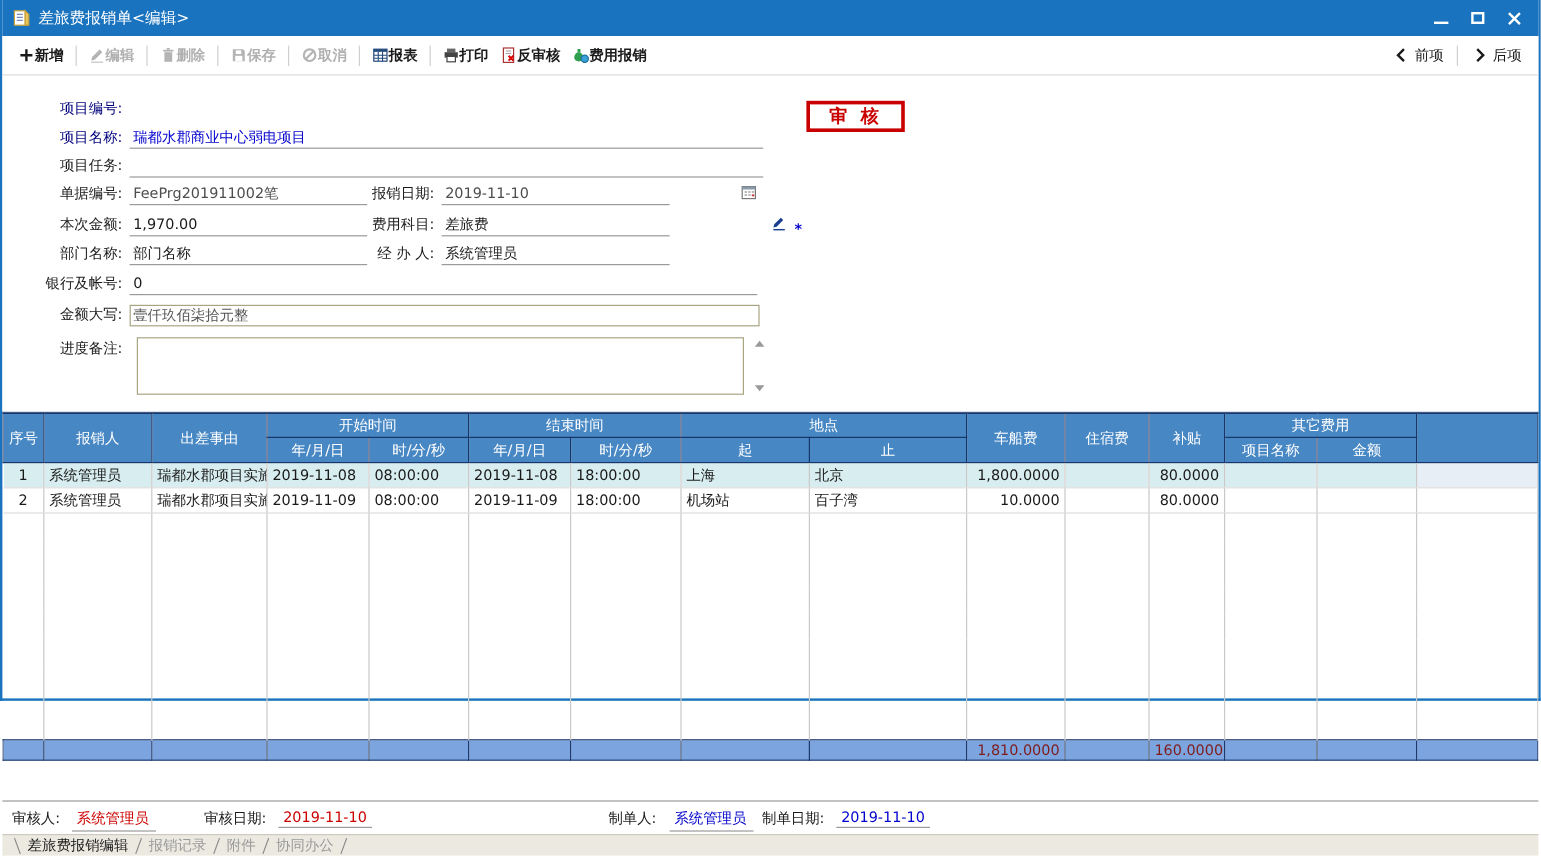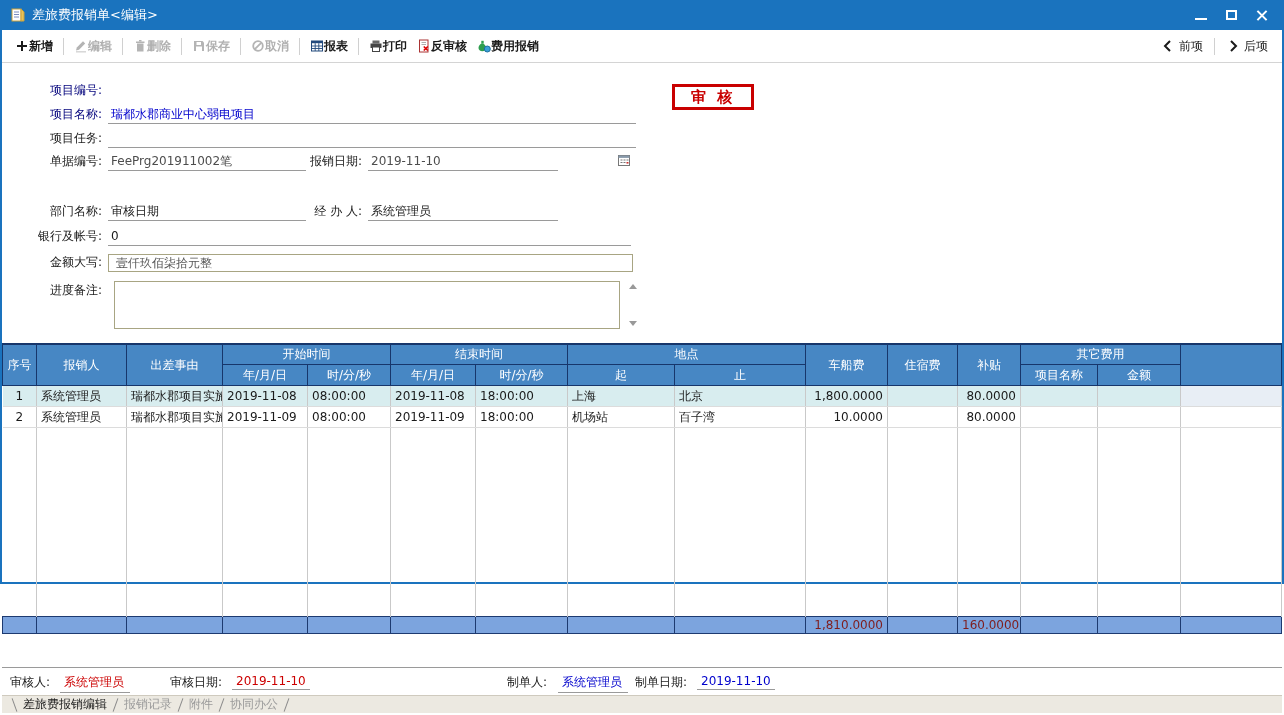--- a/index.html
+++ b/index.html
@@ -31,21 +31,21 @@
 
   
   .formarea { height:280px; position:relative; background:#fff; flex:none; }
   .frow { position:absolute; left:0; height:20px; line-height:20px; display:flex; align-items:flex-end; }
   .flabel { display:inline-block; width:106px; text-align:right; padding-right:6px; line-height:19px; }
   .flabel.navy { color:#00007B; }
   .flabel2 { display:inline-block; width:62px; text-align:right; padding-right:6px; line-height:19px; }
   .fvalue { display:inline-block; height:18px; line-height:17px; border-bottom:1px solid #9a9a9a; padding-left:3px; white-space:nowrap; overflow:hidden; }
   .w-full { width:528px; } .w-left { width:198px; } .w-right { width:190px; } .w-bank { width:523px; }
   .val-gray { color:#4d4d4d; } .val-link { color:#0000CC; }
-  .boxfield { display:inline-block; width:525px; height:18px; line-height:16px; border:1px solid #A8A583; padding-left:7px; color:#555; }
+  .boxfield { display:inline-block; width:525px; height:18px; line-height:16px; border:1px solid #A8A583; padding-left:2px; color:#555; }
   .textarea { position:absolute; left:112px; top:0; width:506px; height:48px; border:1px solid #A8A583; background:#fff; }
   .ta-scroll { position:absolute; left:624px; top:0; width:14px; height:48px; display:flex; flex-direction:column; justify-content:space-between; align-items:center; padding:3px 0; }
   .arr-up { width:0; height:0; border-left:4px solid transparent; border-right:4px solid transparent; border-bottom:5px solid #999; }
   .arr-dn { width:0; height:0; border-left:4px solid transparent; border-right:4px solid transparent; border-top:5px solid #999; }
   .stamp { position:absolute; left:670px; top:21px; border:3px solid #C90000; color:#C90000; font-weight:bold; font-size:15px; line-height:18px; padding:1px 16px; letter-spacing:3px; white-space:nowrap; }
   .inline-icon { position:absolute; top:2px; }
   .req-mark { position:absolute; left:660px; top:4px; color:#0000CC; font-weight:bold; }
 
   
   .gridarea { height:324px; flex:none; overflow:hidden; border-top:1px solid #17366B; }
@@ -205,23 +205,34 @@
       <span class="fvalue w-left val-gray">FeePrg201911002笔</span>
       <span class="flabel2">报销日期:</span>
       <span class="fvalue w-right val-gray">2019-11-10</span>
       <svg class="icon14 inline-icon" style="left:615px" viewBox="0 0 14 14">
           <rect x="1.5" y="2.5" width="11" height="10" fill="#fff" stroke="#777"></rect>
           <rect x="1.5" y="2.5" width="11" height="2.4" fill="#8899aa"></rect>
           <path d="M3.5 7h2M6.5 7h2M9.5 7h2M3.5 9.5h2M6.5 9.5h2" stroke="#777" stroke-width="1"></path>
           <rect x="9.5" y="9" width="2" height="1.6" fill="#c33"></rect>
         </svg>
     </div>
+    <div class="frow" style="top:114px">
+      <span class="flabel">本次金额:</span>
+      <span class="fvalue w-left">1,970.00</span>
+      <span class="flabel2">费用科目:</span>
+      <span class="fvalue w-right">差旅费</span>
+      <svg class="icon14 inline-icon" style="left:640px" viewBox="0 0 14 14">
+          <path d="M2.5 10.5l.7-2.6L8.7 2.4l2 2-5.5 5.5-2.7.6z" fill="#1b3f8f"></path>
+          <rect x="2.5" y="11.8" width="9.5" height="1.2" fill="#1b3f8f"></rect>
+        </svg>
+      <span class="req-mark">*</span>
+    </div>
     <div class="frow" style="top:138px">
       <span class="flabel">部门名称:</span>
-      <span class="fvalue w-left">审核日期</span>
+      <span class="fvalue w-left">部门名称</span>
       <span class="flabel2">经 办 人:</span>
       <span class="fvalue w-right">系统管理员</span>
     </div>
     <div class="frow" style="top:163px">
       <span class="flabel">银行及帐号:</span>
       <span class="fvalue w-bank">0</span>
     </div>
     <div class="frow" style="top:189px">
       <span class="flabel">金额大写:</span>
       <span class="boxfield">壹仟玖佰柒拾元整</span>

